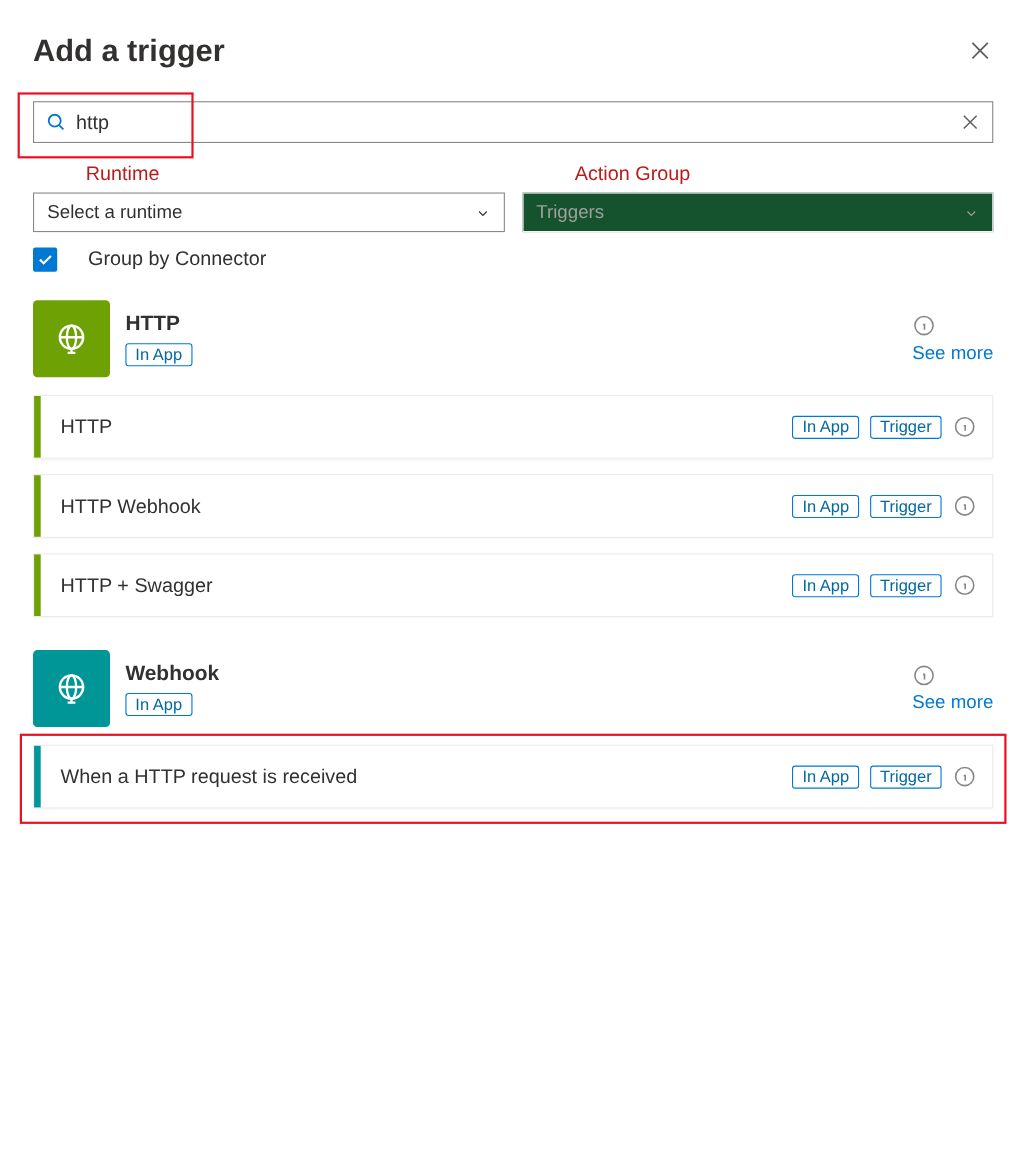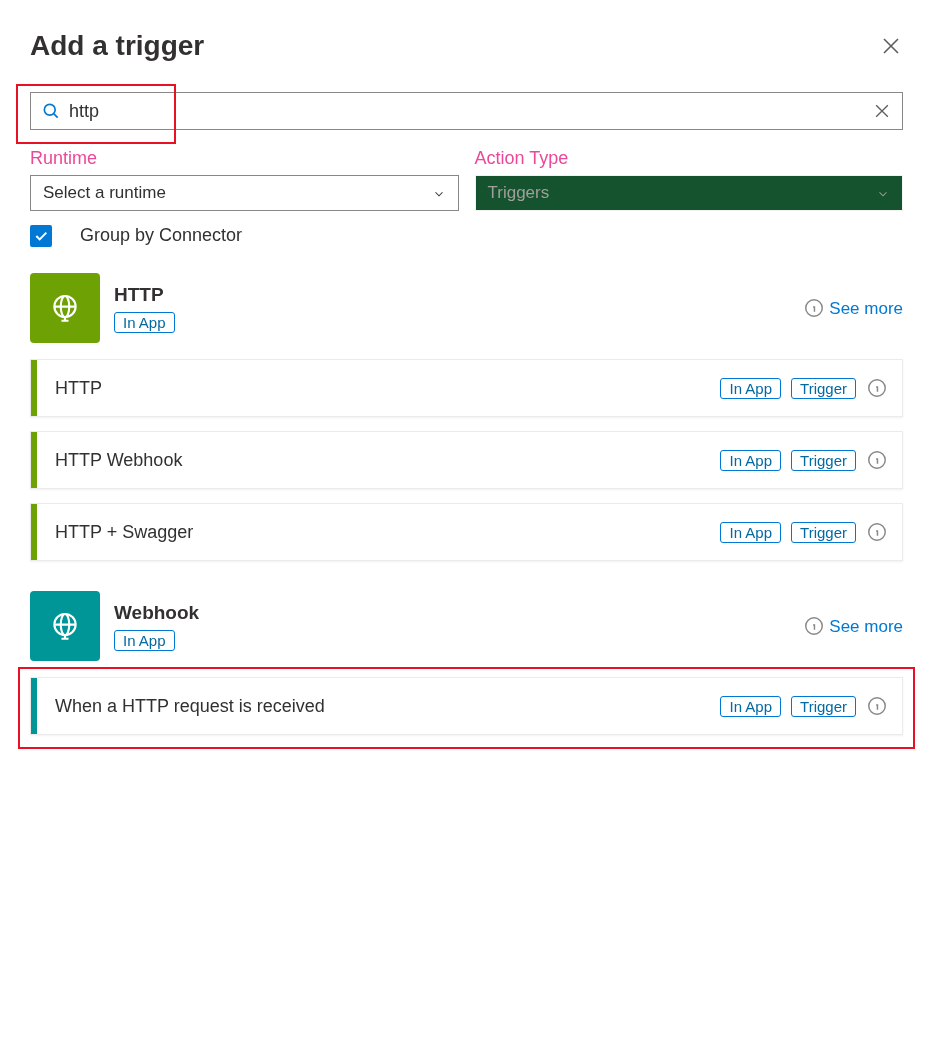--- a/index.html
+++ b/index.html
@@ -72,22 +72,23 @@
     gap: 16px;
     margin-bottom: 14px;
   }
   .filter-col {
     flex: 1;
     display: flex;
     flex-direction: column;
   }
   .filter-label {
     font-size: 18px;
-    color: #ec4899;
+    color: #b91c1c;
     margin-bottom: 6px;
+    margin-left: 48px;
   }
   .select {
     display: flex;
     align-items: center;
     justify-content: space-between;
     border: 1px solid #8a8886;
     height: 36px;
     padding: 0 12px;
     font-size: 17px;
     cursor: pointer;
@@ -148,22 +149,22 @@
   .pill {
     display: inline-block;
     border: 1px solid #0078d4;
     color: #0369a1;
     font-size: 15px;
     padding: 1px 8px;
     border-radius: 3px;
   }
   .group-header-right {
     display: flex;
-    flex-direction: row;
-    align-items: flex-end;
+    flex-direction: column;
+    align-items: flex-start;
     gap: 4px;
   }
   .info-icon {
     width: 22px;
     height: 22px;
     color: #8a8886;
     cursor: pointer;
   }
   .see-more {
     color: #0078d4;
@@ -247,21 +248,21 @@
     <div class="select">
       <span>Select a runtime</span>
       <span class="chevron">
         <svg viewBox="0 0 24 24" fill="none" stroke="currentColor" stroke-width="1.8">
             <path d="M6 9l6 6 6-6"></path>
           </svg>
       </span>
     </div>
   </div>
   <div class="filter-col">
-    <div class="filter-label">Action Type</div>
+    <div class="filter-label">Action Group</div>
     <div class="select disabled">
       <span>Triggers</span>
       <span class="chevron">
         <svg viewBox="0 0 24 24" fill="none" stroke="currentColor" stroke-width="1.8">
             <path d="M6 9l6 6 6-6"></path>
           </svg>
       </span>
     </div>
   </div>
 </div>

